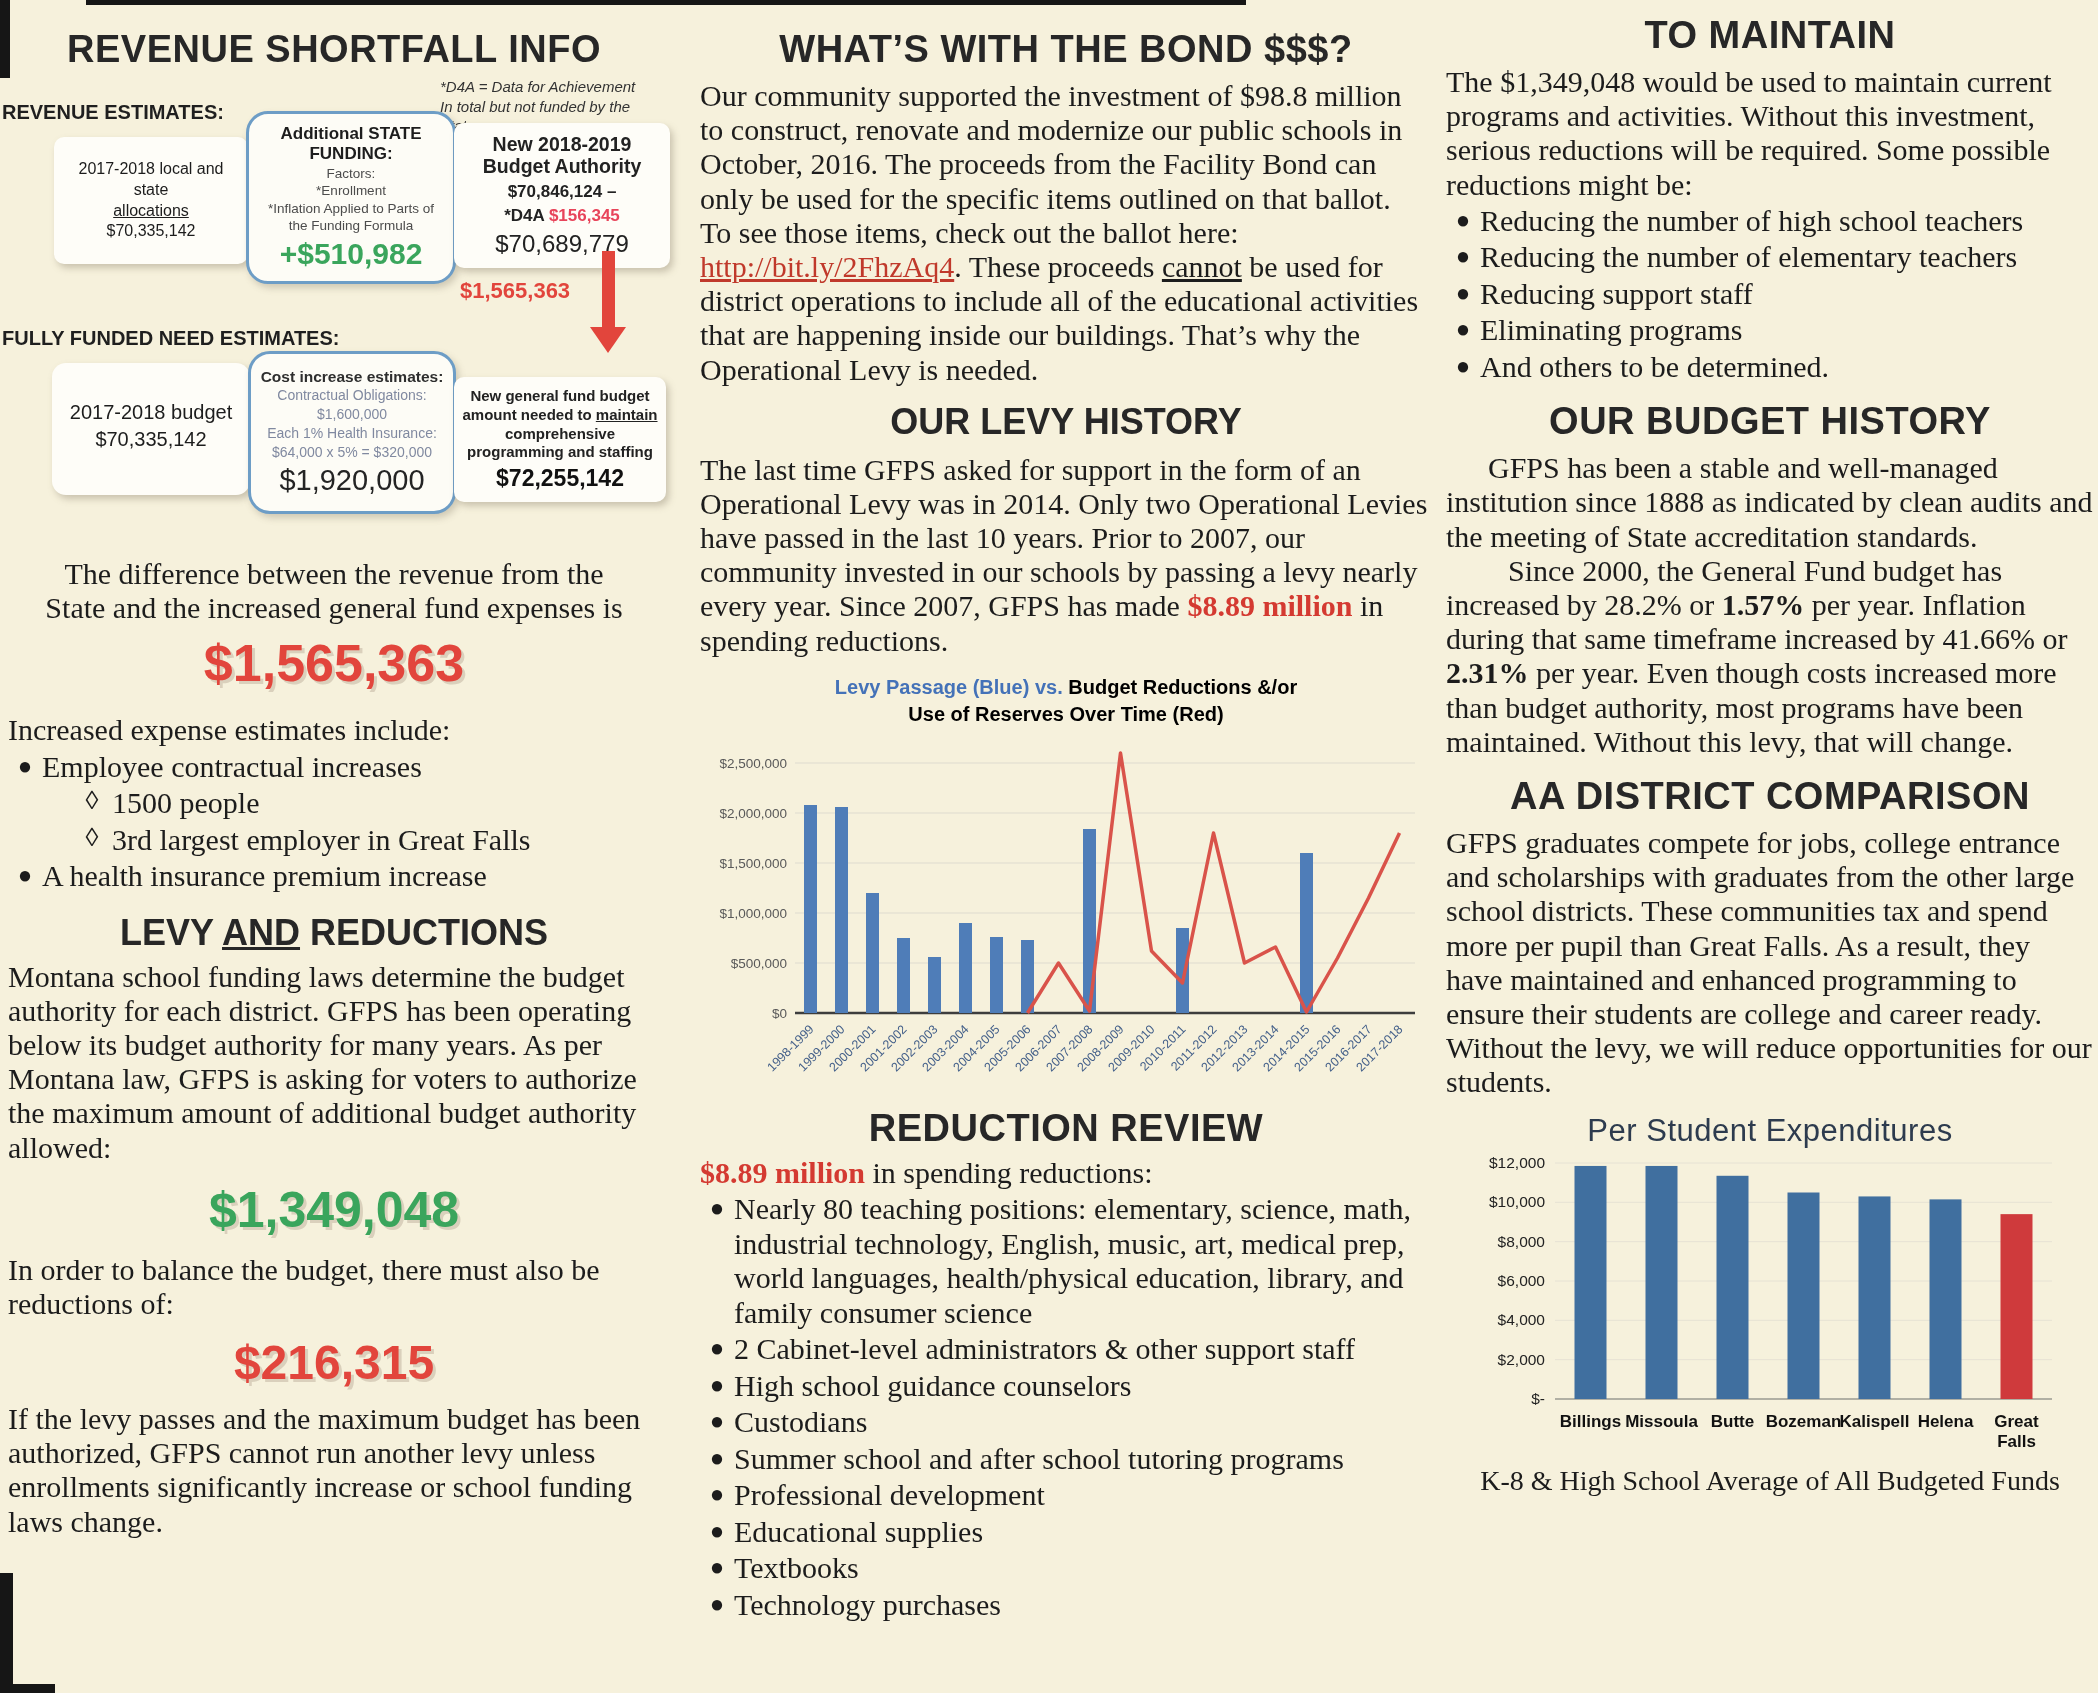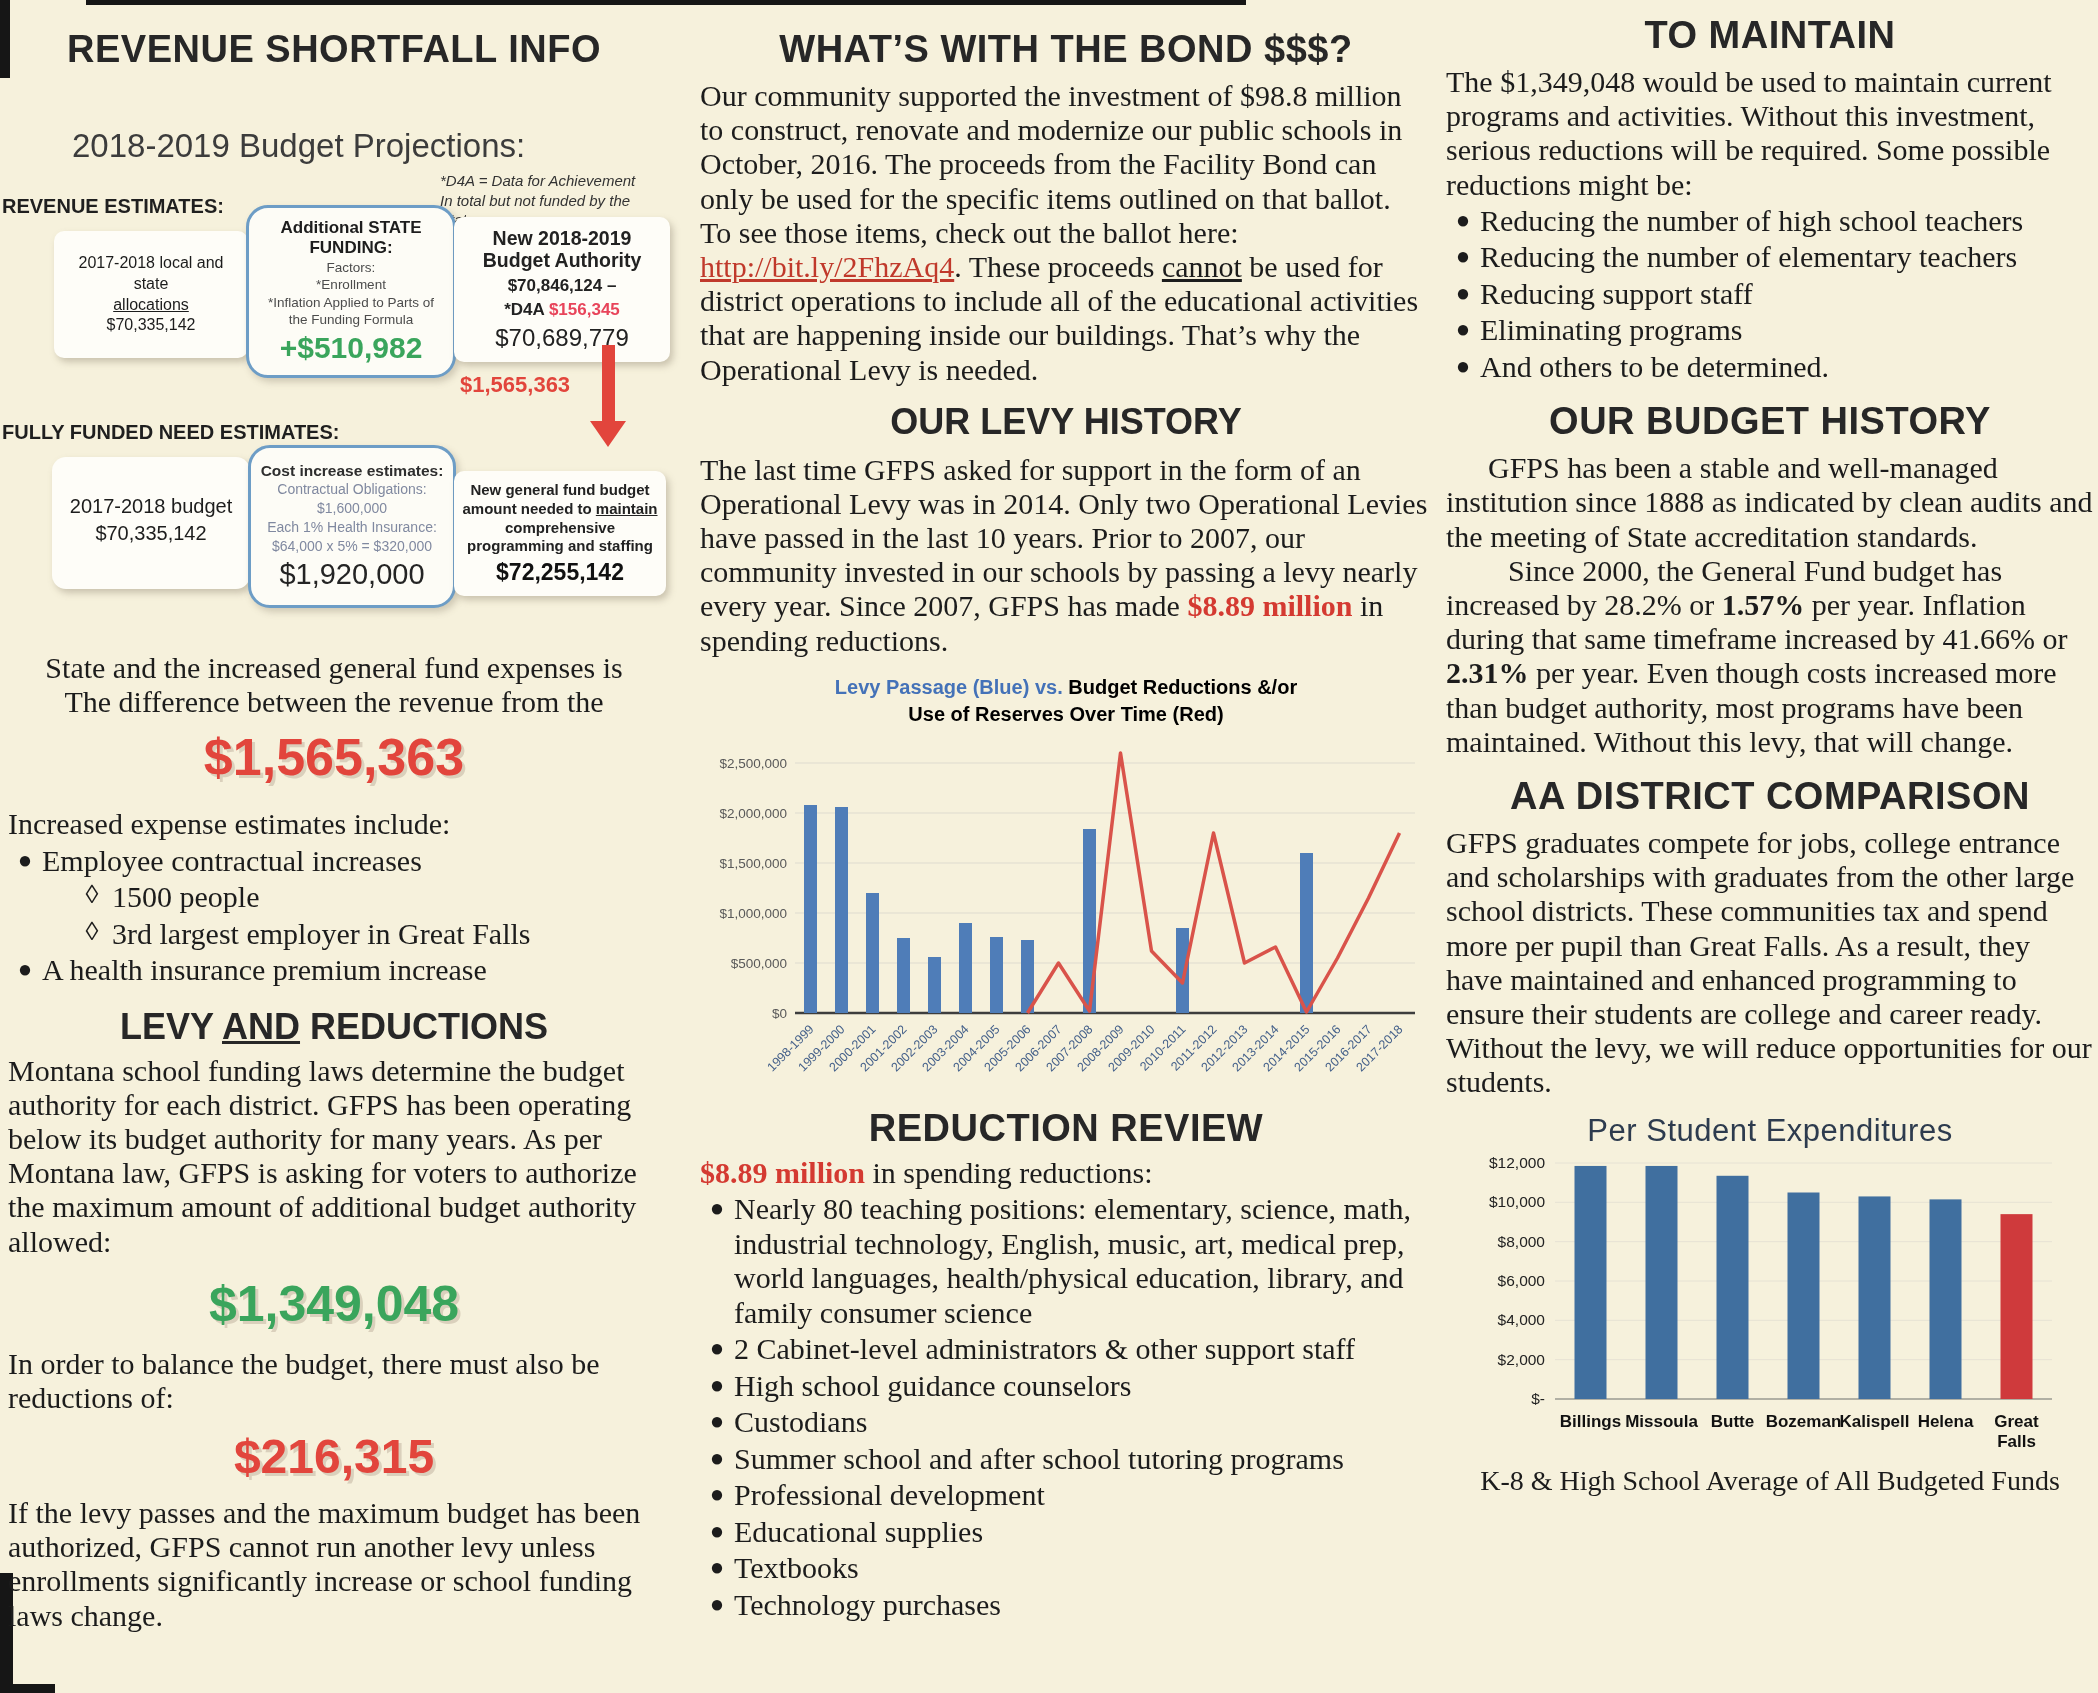--- a/index.html
+++ b/index.html
@@ -81,21 +81,20 @@
 
 <div class="page">
 
   <div class="art" style="left:86px;top:0;width:1160px;height:5px;"></div>
   <div class="art" style="left:0;top:0;width:10px;height:78px;"></div>
   <div class="art" style="left:0;bottom:0;width:13px;height:120px;"></div>
   <div class="art" style="left:0;bottom:0;width:55px;height:9px;"></div>
 
   <section class="col col1">
     <h2 class="section">REVENUE SHORTFALL INFO</h2>
-    <div class="subtitle">2018-2019 Budget Projections:</div>
 
     <div class="flow">
       <div class="flow-label" style="left:-6px;top:26px;">REVENUE ESTIMATES:</div>
       <div class="d4a" style="left:432px;top:2px;width:228px;">
         <div>*D4A = Data for Achievement</div>
         <div>In total but not funded by the State</div>
       </div>
 
       <div class="fbox whitebox fs16" style="left:46px;top:62px;width:182px;padding:22px 6px;">
         <div>2017-2018 local and state</div>
@@ -144,22 +143,22 @@
       <div class="fbox whitebox" style="left:446px;top:302px;width:204px;padding:10px 4px;">
         <div class="ng-text">New general fund budget</div>
         <div class="ng-text"><span>amount needed to </span><span class="u">maintain</span></div>
         <div class="ng-text">comprehensive</div>
         <div class="ng-text">programming and staffing</div>
         <div class="ng-amt">$72,255,142</div>
       </div>
     </div>
 
     <div class="p center" style="margin-top:12px;">
+      <div>The difference between the revenue from the</div>
       <div>State and the increased general fund expenses is</div>
-      <div>The difference between the revenue from the</div>
     </div>
     <div class="big-amt amt-red" style="font-size:52px;margin:8px 0 12px;">$1,565,363</div>
 
     <div class="p" style="margin-top:20px;">Increased expense estimates include:</div>
     <div class="b-row">
         <span class="b-dot sm">●</span>
         <span class="b-text">Employee contractual increases</span>
       </div>
     <div class="b-row b-sub">
         <span class="b-dot">◊</span>

